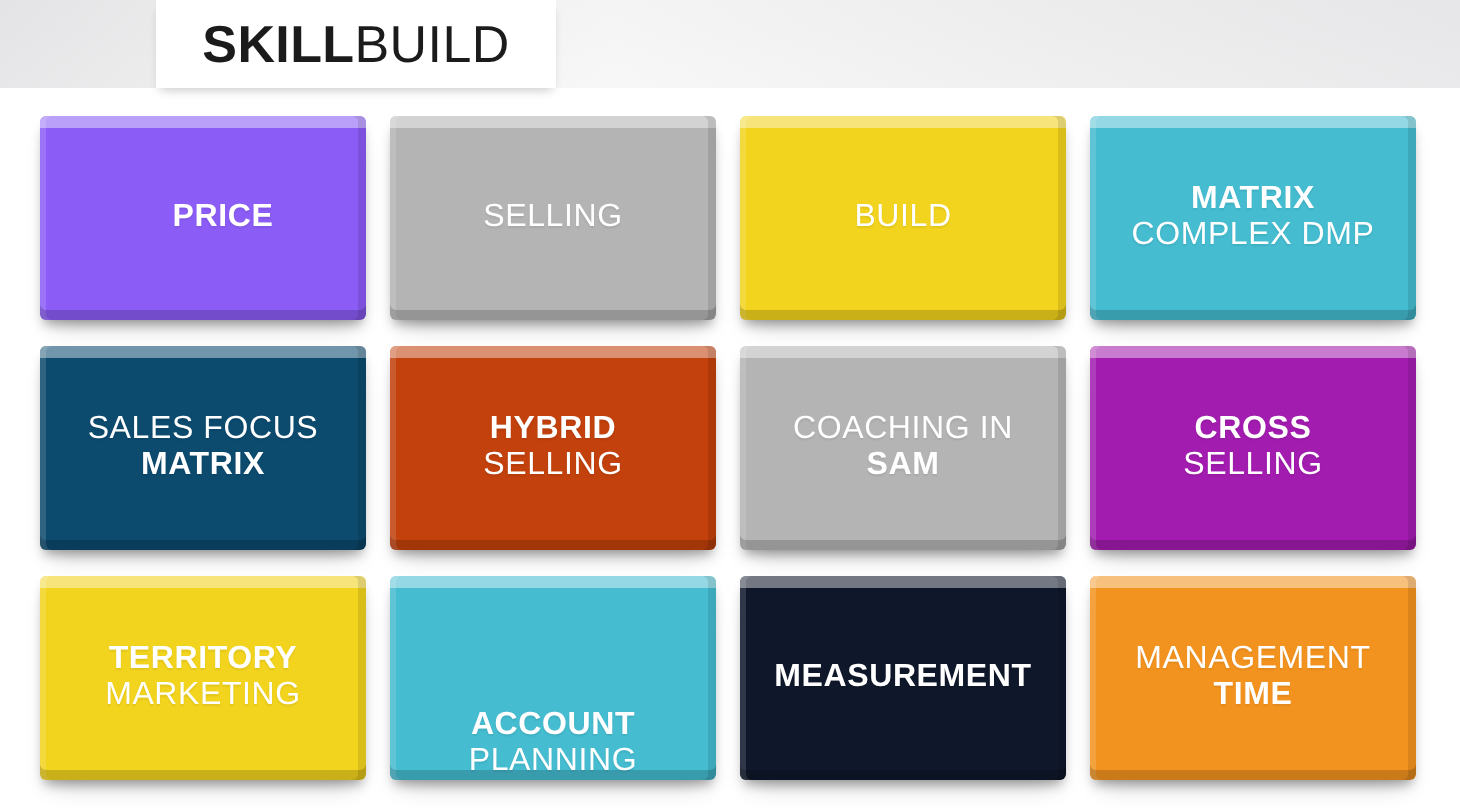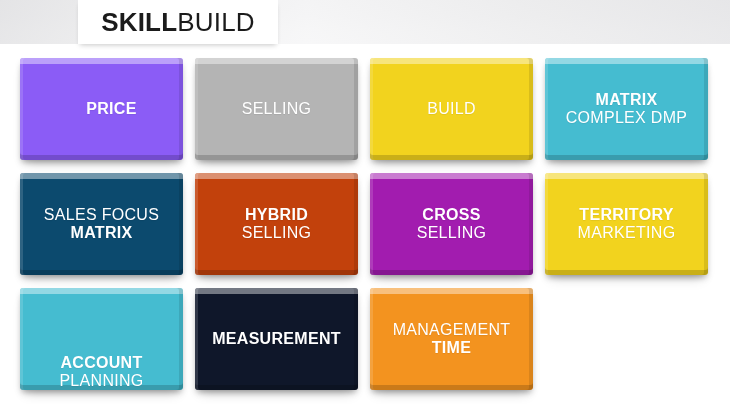--- a/index.html
+++ b/index.html
@@ -128,20 +128,26 @@
         <span class="ln r">SALES FOCUS</span>
         <span class="ln b">MATRIX</span>
       </div>
     </div>
     <div class="tile" style="background: #c2410c;">
       <div class="tile-label">
         <span class="ln b">HYBRID</span>
         <span class="ln r">SELLING</span>
       </div>
     </div>
+    <div class="tile" style="background: rgb(180, 180, 180);">
+      <div class="tile-label">
+        <span class="ln r">COACHING IN</span>
+        <span class="ln b">SAM</span>
+      </div>
+    </div>
     <div class="tile" style="background: #a21caf;">
       <div class="tile-label">
         <span class="ln b">CROSS</span>
         <span class="ln r">SELLING</span>
       </div>
     </div>
     <div class="tile" style="background: rgb(242, 211, 30);">
       <div class="tile-label">
         <span class="ln b">TERRITORY</span>
         <span class="ln r">MARKETING</span>

